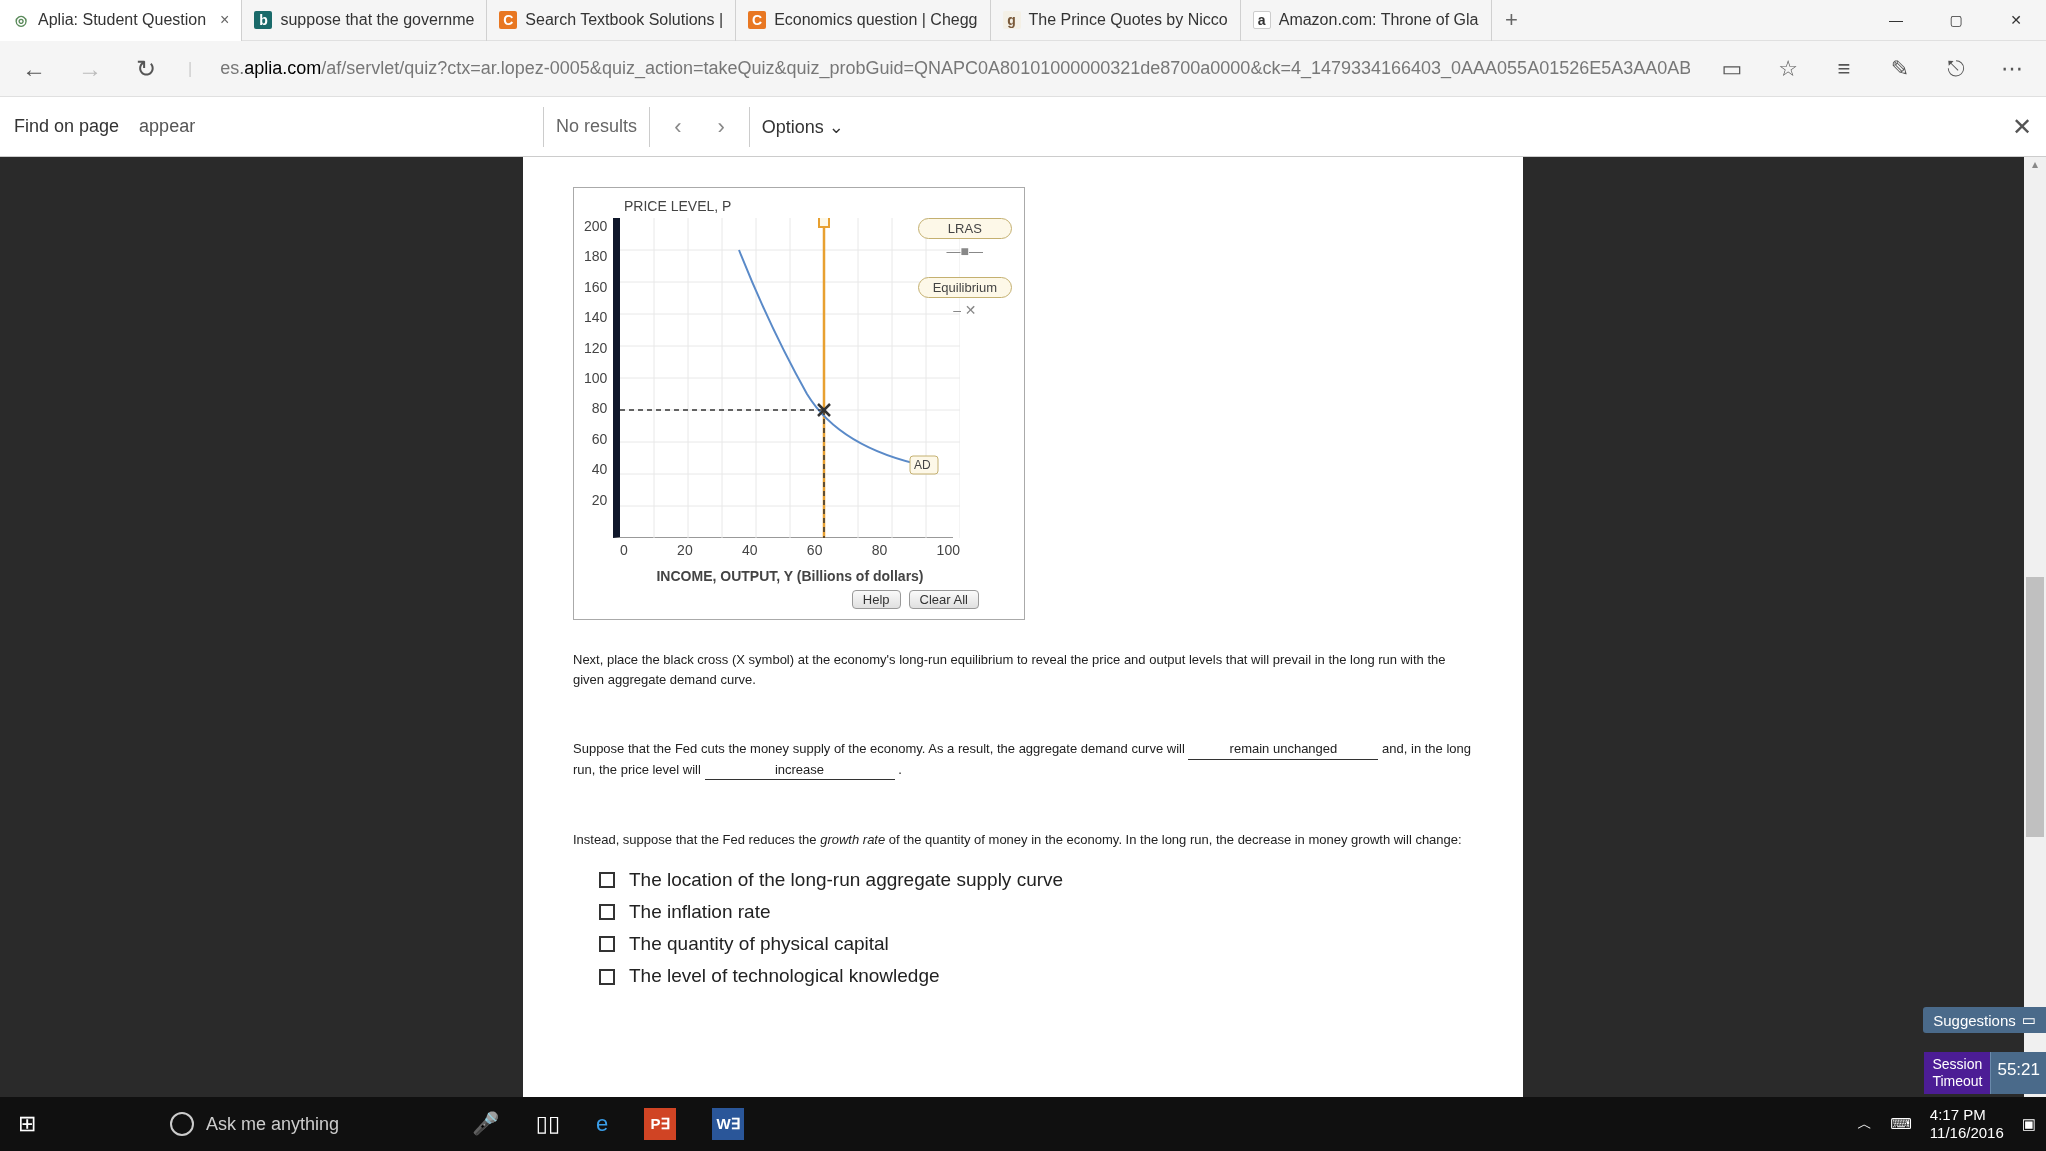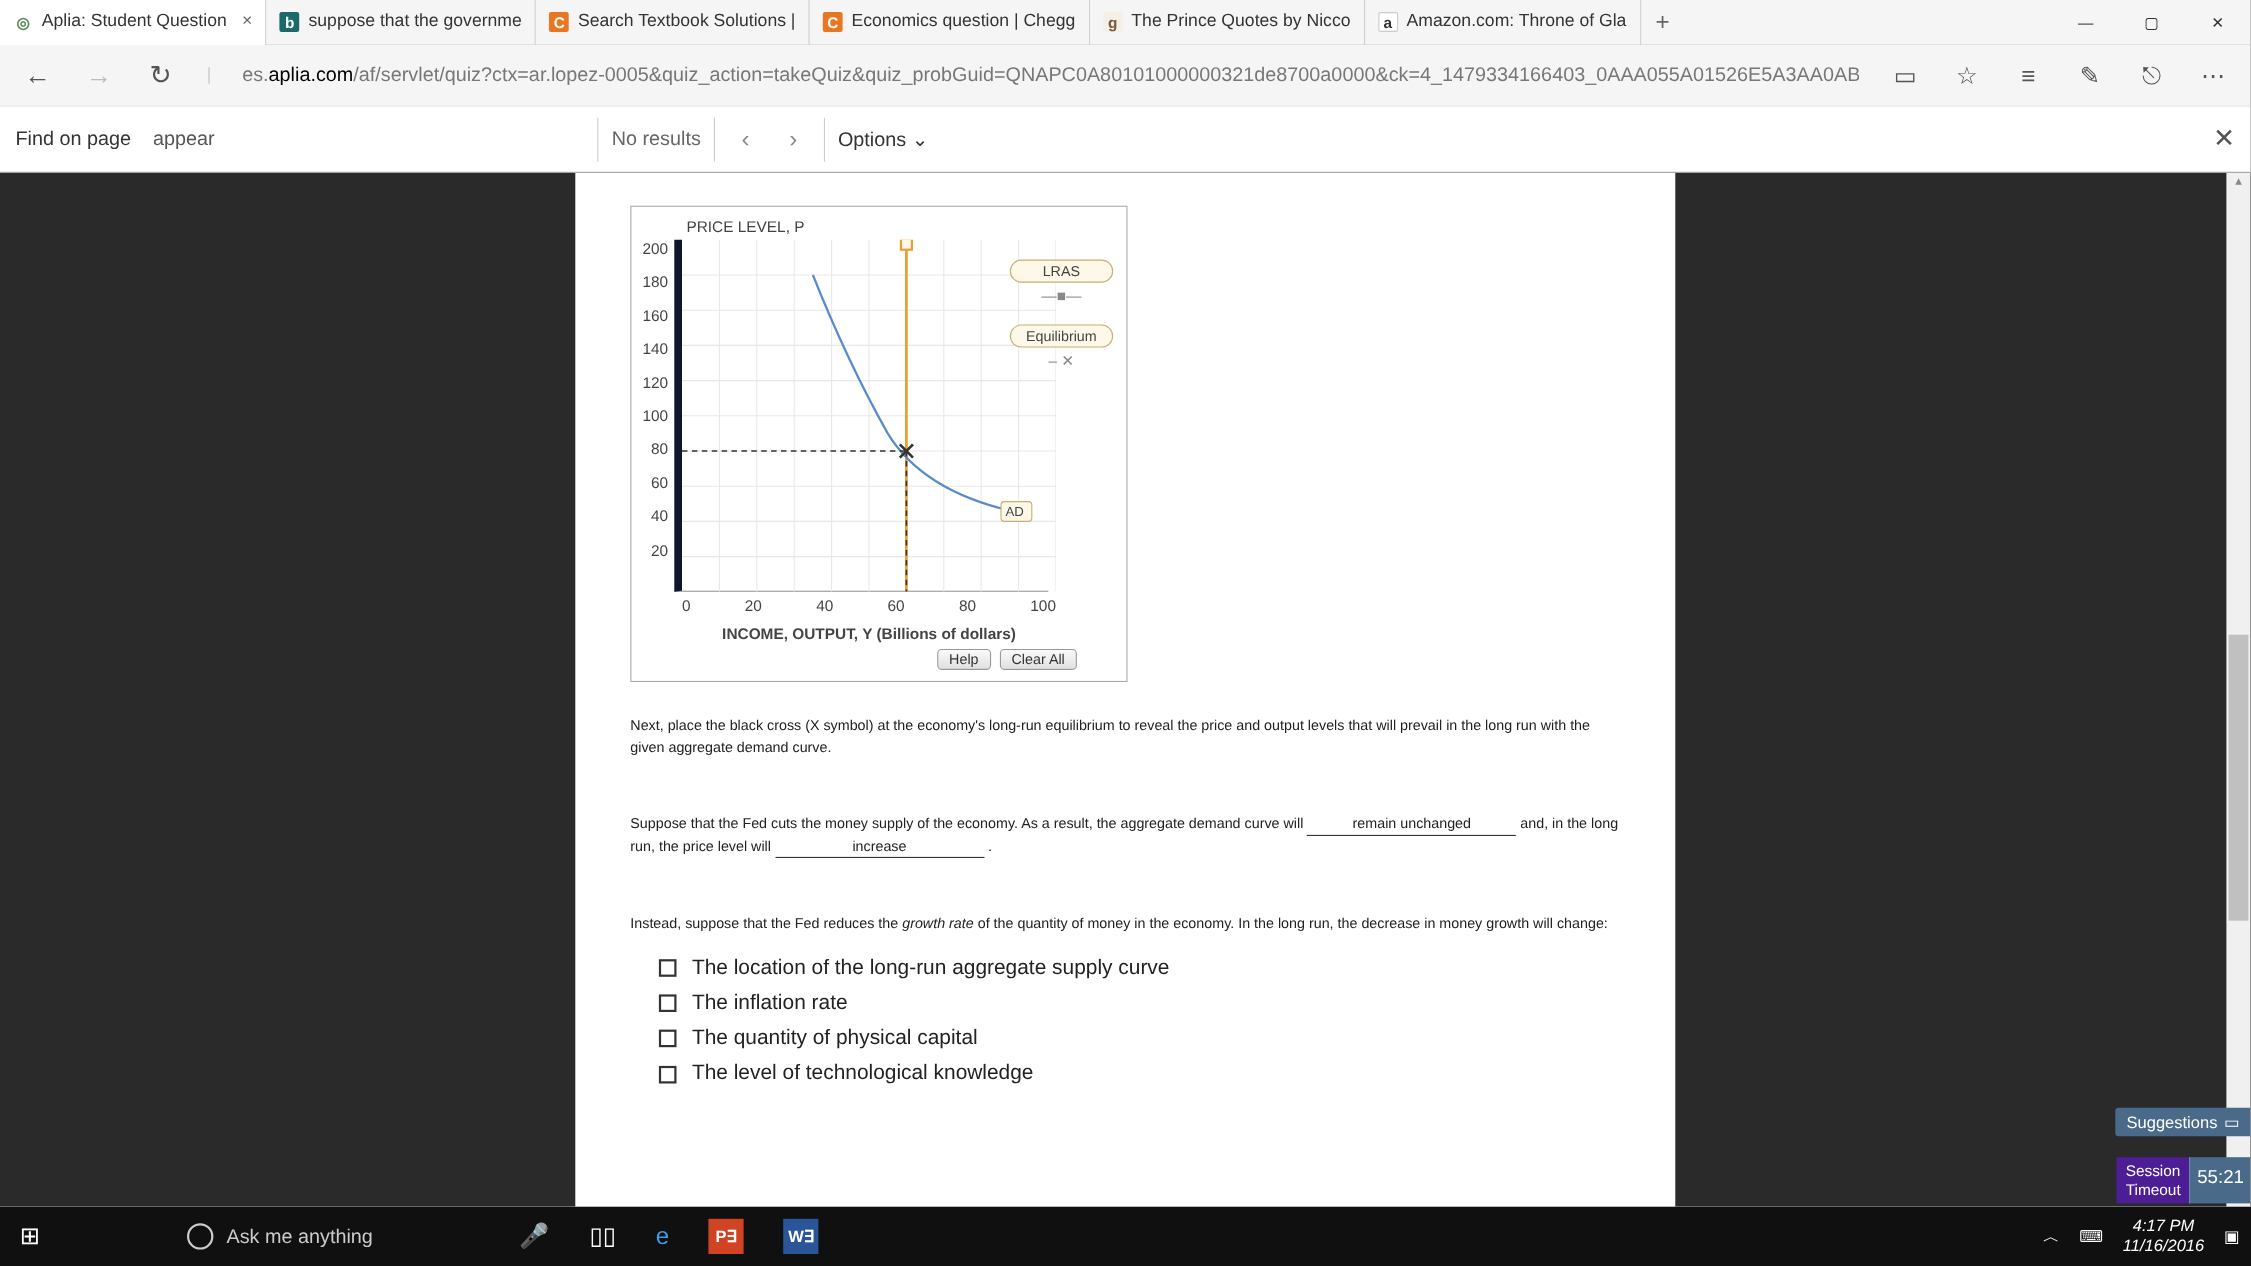--- a/index.html
+++ b/index.html
@@ -34,21 +34,21 @@
 .page { width: 1000px; background: #fff; padding: 30px 50px; overflow-y: auto; }
 
 
 .chart-box { border: 1px solid #aaa; padding: 10px 15px 10px 10px; width: 452px; background: #fff; }
 .chart-title { font-size: 14px; color: #444; margin-left: 40px; margin-bottom: 4px; font-weight: 500; }
 .chart-area { display: flex; }
 .y-axis { display: flex; flex-direction: column; justify-content: space-between; align-items: flex-end; height: 320px; padding-right: 6px; font-size: 14px; color: #444; }
 .plot { position: relative; width: 340px; height: 320px; border-left: 7px solid #0f172a; border-bottom: 1px solid #999; }
 .x-axis { display: flex; justify-content: space-between; width: 340px; margin-left: 36px; font-size: 14px; color: #444; margin-top: 4px; }
 .x-label { text-align: center; font-size: 14px; color: #444; margin-top: 6px; font-weight: bold; }
-.legend { position: absolute; right: 12px; top: 48px; display: flex; flex-direction: column; gap: 18px; }
+.legend { position: absolute; right: 12px; top: 30px; display: flex; flex-direction: column; gap: 18px; }
 .legend-item { border: 1px solid #c4b070; background: #fdf8e8; border-radius: 12px; padding: 2px 14px; font-size: 13px; color: #444; text-align: center; }
 .legend-sym { text-align: center; font-size: 14px; color: #888; margin-top: 4px; }
 .chart-buttons { display: flex; gap: 8px; margin-top: 6px; justify-content: flex-end; padding-right: 30px; }
 .chart-btn { border: 1px solid #999; background: linear-gradient(#fafafa,#e0e0e0); border-radius: 4px; padding: 1px 10px; font-size: 13px; color: #333; }
 
 
 .qtext { font-size: 13px; color: #222; line-height: 1.5; margin-top: 30px; font-family: Verdana, sans-serif; }
 .blank { display: inline-block; min-width: 190px; border-bottom: 1px solid #333; text-align: center; padding: 0 8px; }
 .checks { margin-top: 14px; margin-left: 26px; }
 .check-row { display: flex; align-items: center; gap: 14px; font-size: 19px; color: #222; line-height: 1.7; font-family: Verdana, sans-serif; }
@@ -64,21 +64,21 @@
 .taskbar { position: fixed; bottom: 0; left: 0; right: 0; height: 54px; background: #101010; display: flex; align-items: center; color: #fff; }
 .task-item { height: 54px; display: flex; align-items: center; justify-content: center; padding: 0 18px; }
 .start { font-size: 22px; }
 .cortana { display: flex; align-items: center; gap: 12px; font-size: 18px; color: #ccc; width: 400px; }
 .cortana-circle { width: 24px; height: 24px; border: 2px solid #ccc; border-radius: 50%; }
 .task-icon { font-size: 22px; color: #fff; }
 .task-icon.edge { color: #3a9de8; }
 .task-icon.pp { background: #d04424; color: #fff; width: 32px; height: 32px; display: flex; align-items: center; justify-content: center; font-size: 15px; font-weight: bold; }
 .task-icon.word { background: #2a5699; color: #fff; width: 32px; height: 32px; display: flex; align-items: center; justify-content: center; font-size: 15px; font-weight: bold; }
 .tray { margin-left: auto; display: flex; align-items: center; gap: 18px; padding-right: 10px; font-size: 15px; }
-.tray-time { text-align: center; line-height: 1.2; font-style: italic; }
+.tray-time { text-align: left; line-height: 1.2; }
 .scrollbar-track { position: absolute; right: 0; top: 0; width: 22px; height: 100%; background: #f0f0f0; }
 .scrollbar-thumb { position: absolute; right: 2px; width: 18px; background: #c0c0c0; }
 </style>
 </head>
 <body>
 
 <div class="titlebar">
   <div class="tab active">
     <span class="tab-icon" style="color:#5a8a5a">◎</span>
     <span>Aplia: Student Question</span>

